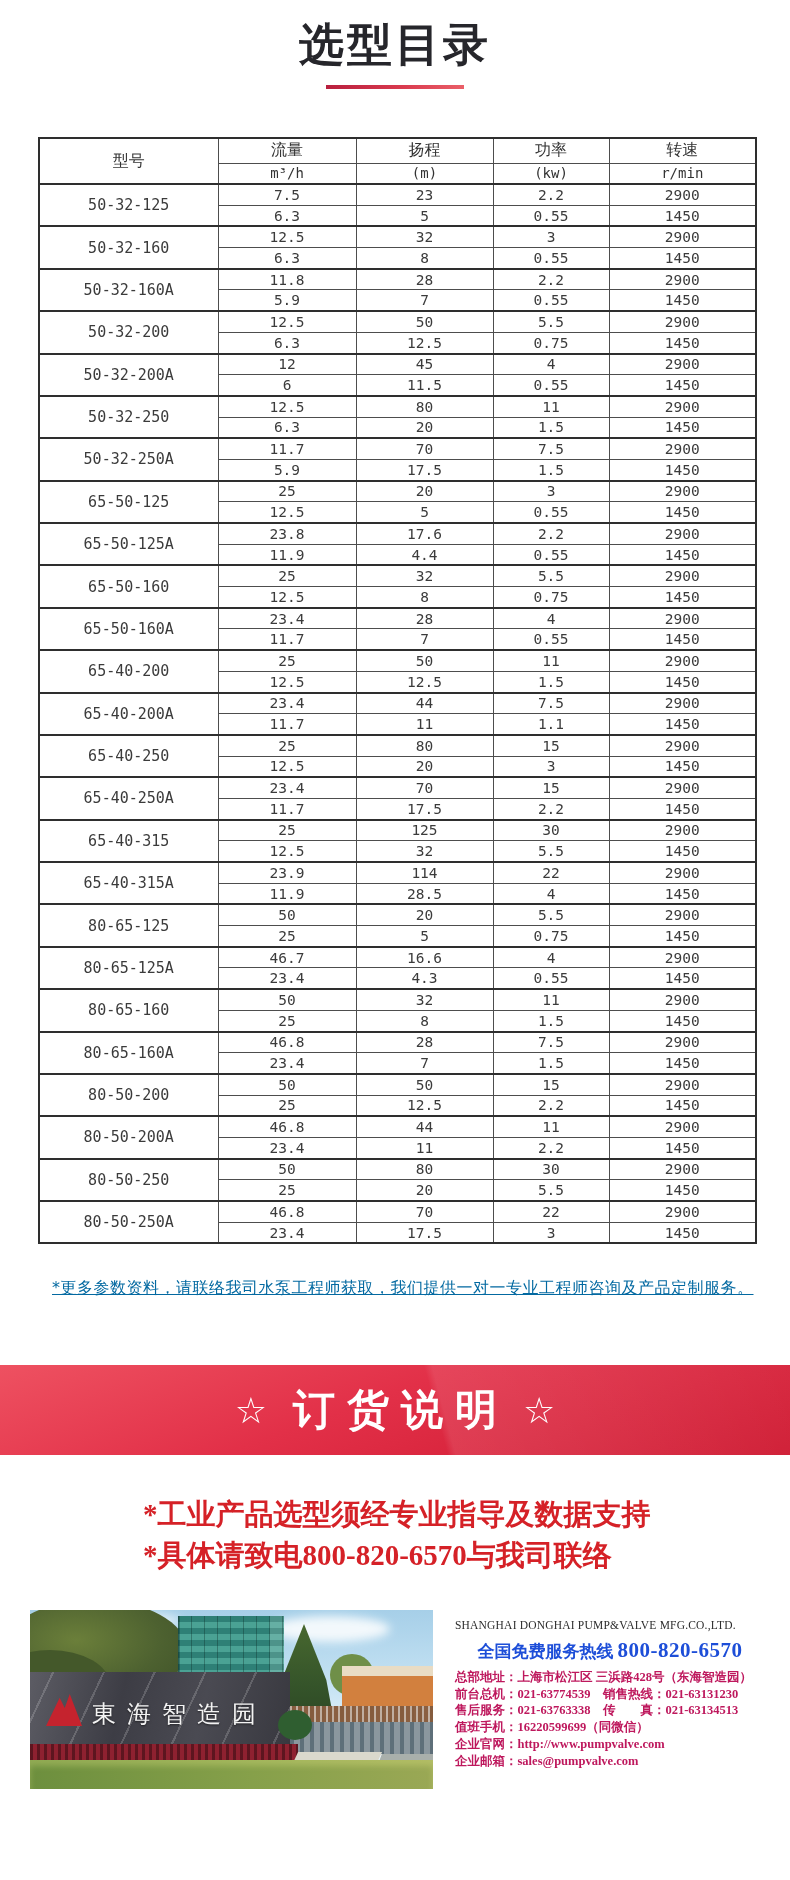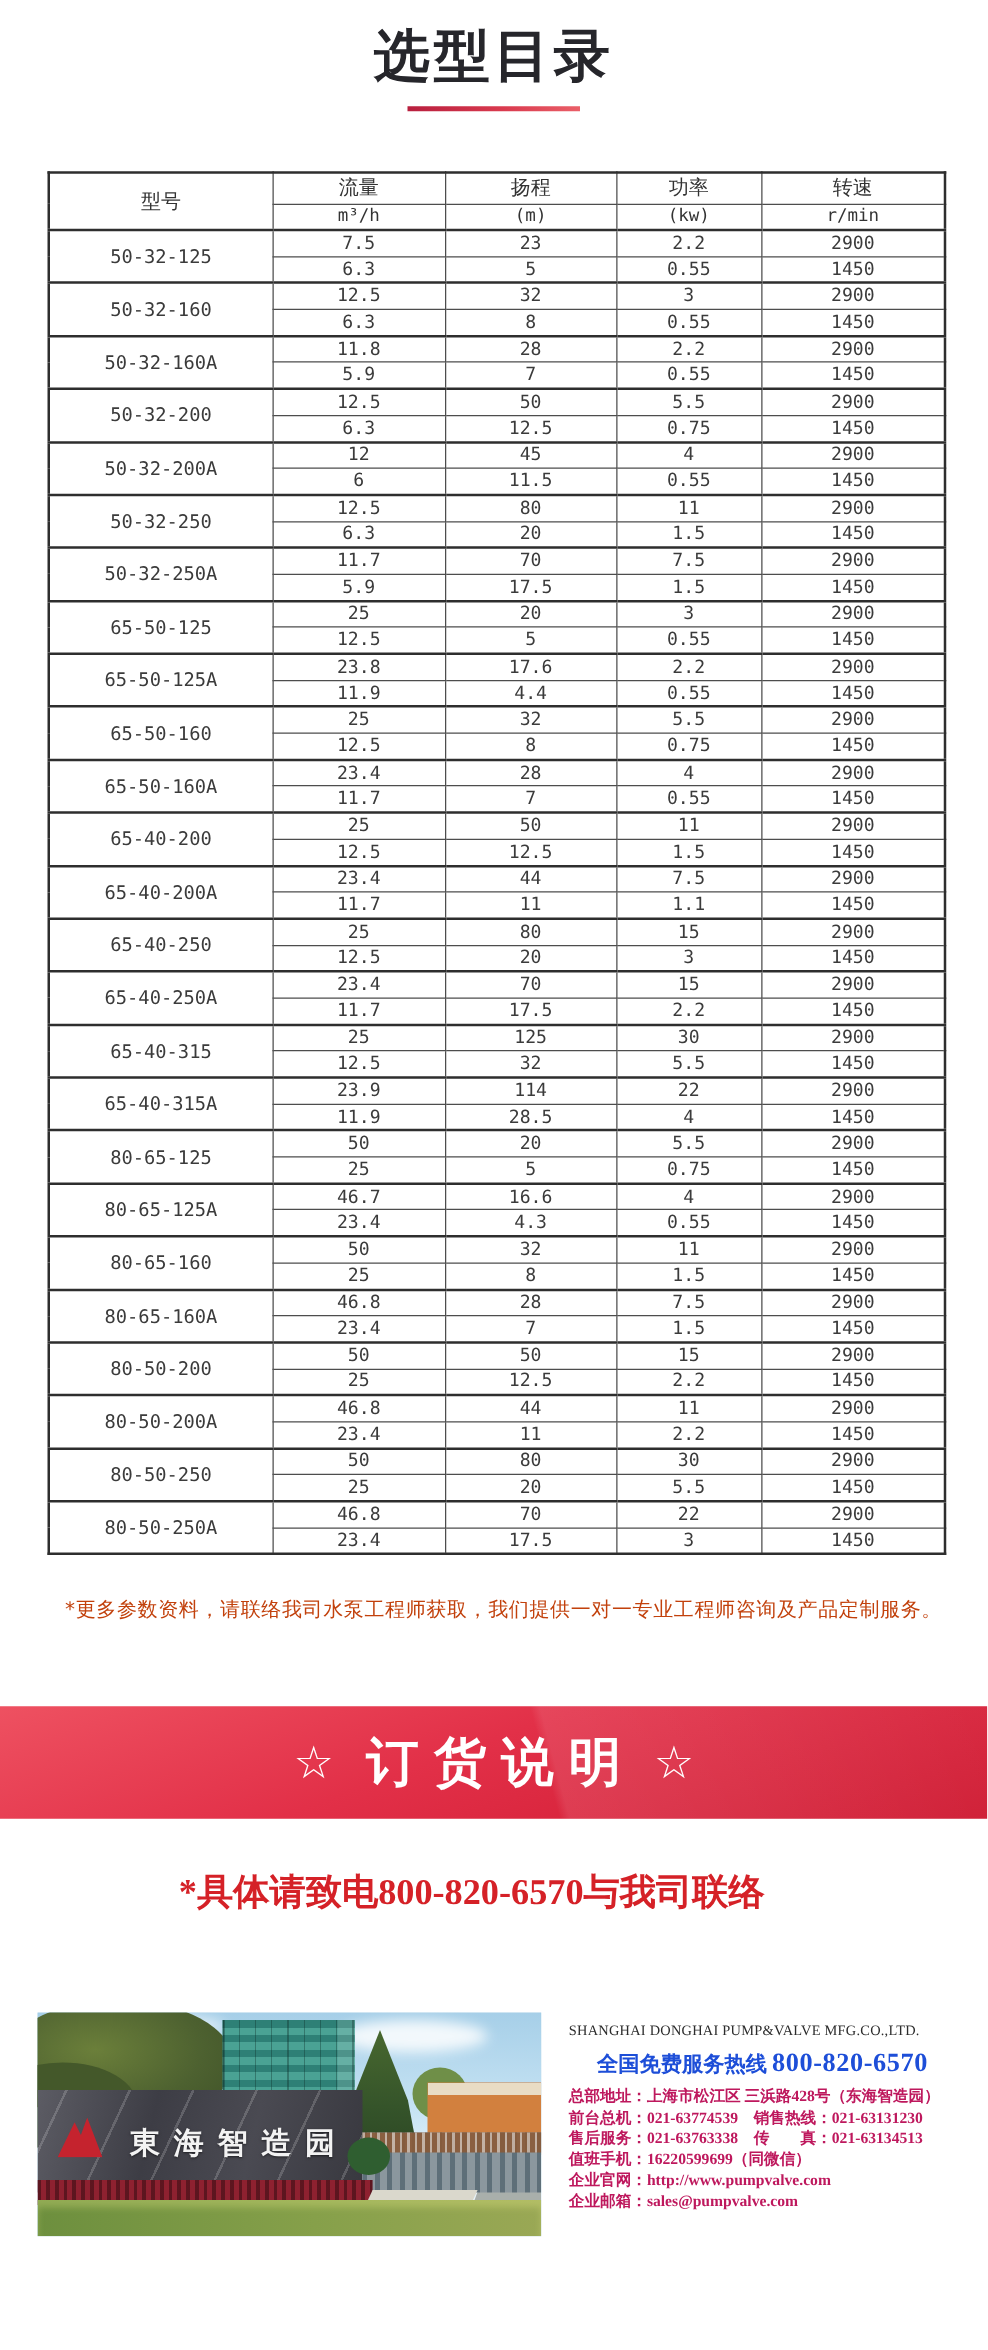--- a/index.html
+++ b/index.html
@@ -22,21 +22,21 @@
   table.spec thead tr.h1 { height:25px; }
   table.spec thead tr.h2 { height:21px; }
   table.spec thead th { font-family:"DejaVu Sans", sans-serif; font-size:16px; color:#333; }
   table.spec thead tr.h2 th { font-family:"DejaVu Sans Mono", monospace; font-size:14px; }
   table.spec tbody tr { height:21.2px; }
   table.spec tbody td { font-size:14.5px; }
   table.spec td.model-cell { font-size:15px; }
   table.spec tbody tr.group-first td { border-top:2px solid #2e2e2e; }
 
   
-  .note { position:absolute; left:52px; top:1278px; font-size:16px; color:#c2410c; letter-spacing:.5px; }
+  .note { position:absolute; left:52px; top:1278px; font-size:16px; color:#0369a1; letter-spacing:.5px;text-decoration:underline; }
 
   
   .banner { position:absolute; left:0; top:1365px; width:790px; height:90px;
            background:linear-gradient(160deg,#ee5161 0%,#e23048 45%,#ce1830 100%);
            display:flex; align-items:center; justify-content:center; }
   .banner::after { content:""; position:absolute; inset:0;
            background:linear-gradient(75deg,transparent 55%,rgba(255,255,255,.10) 56%,rgba(255,255,255,.04) 100%); }
   .banner .star { color:#fff; font-size:36px; font-weight:400; margin:0 14px; }
   .banner .banner-title { color:#fff; font-size:42px; font-weight:900; letter-spacing:12px; text-indent:12px;
            white-space:nowrap; }
@@ -68,22 +68,22 @@
   .bldg-right { left:312px; top:56px; width:91px; height:58px; background:#d2803e;
                 box-shadow:inset 0 10px 0 #e9dcc4, inset 0 -16px 0 rgba(90,40,10,.35); }
   .road   { right:0; top:118px; width:64px; height:61px; background:#a9afab;
             clip-path:polygon(35% 0,100% 0,100% 100%,0 100%); }
   .wall   { left:0; top:62px; width:260px; height:82px;
             background:linear-gradient(103deg,#5c5c64 0%,#3d3d45 35%,#4a4a52 65%,#38383f 100%); }
   .wall-streaks { left:0; top:62px; width:260px; height:82px; opacity:.5;
             background:repeating-linear-gradient(115deg,transparent 0 20px,rgba(255,255,255,.35) 20px 22px,transparent 22px 46px); }
   .logo   { left:16px; top:84px; width:36px; height:32px; background:#c5232e;
             clip-path:polygon(0 100%,38% 12%,52% 44%,66% 0,100% 100%); }
-  .sign-text { left:62px; top:88px; color:#f3f3f3; font-size:24px; font-weight:700;
-            letter-spacing:11px; white-space:nowrap; text-shadow:0 1px 2px rgba(0,0,0,.55);margin-left:12px; }
+  .sign-text { left:62px; top:88px; color:#f3f3f3; font-size:24px; font-weight:400;
+            letter-spacing:11px; white-space:nowrap; text-shadow:0 1px 2px rgba(0,0,0,.55); }
   .gate   { left:260px; top:96px; width:143px; height:48px;
             background:repeating-linear-gradient(90deg,#5e6f79 0 4px,#8b979e 4px 10px); }
   .lattice{ left:260px; top:96px; width:143px; height:16px; background:#8a5a38; opacity:.9;
             background-image:repeating-linear-gradient(90deg,rgba(255,255,255,.55) 0 2px,transparent 2px 6px); }
   .palm   { left:248px; top:100px; width:34px; height:30px; border-radius:50%; background:#2f5e30; }
   .hedge  { left:0; top:134px; width:268px; height:20px; background:#8e2130;
             background-image:repeating-linear-gradient(90deg,rgba(0,0,0,.35) 0 3px,transparent 3px 7px); }
   .curb   { left:266px; top:142px; width:84px; height:9px; background:#dad8cc; transform:skewX(-25deg); }
   .lawn   { left:0; top:150px; width:403px; height:29px;
             background:linear-gradient(90deg,#6d8f3e 0%,#86a04a 55%,#9aa855 100%);
@@ -463,20 +463,21 @@
 
   <div class="note">*更多参数资料，请联络我司水泵工程师获取，我们提供一对一专业工程师咨询及产品定制服务。</div>
 
   <div class="banner">
     <span class="star">☆</span>
     <span class="banner-title">订货说明</span>
     <span class="star">☆</span>
   </div>
 
   <div class="notice">
+    <div>*工业产品选型须经专业指导及数据支持</div>
     <div>*具体请致电800-820-6570与我司联络</div>
   </div>
 
   <div class="photo">
     <div class="sky"></div>
     <div class="cloud c1"></div>
     <div class="cloud c2"></div>
     <div class="tree-left"></div>
     <div class="tree-left2"></div>
     <div class="glass-bldg"></div>

